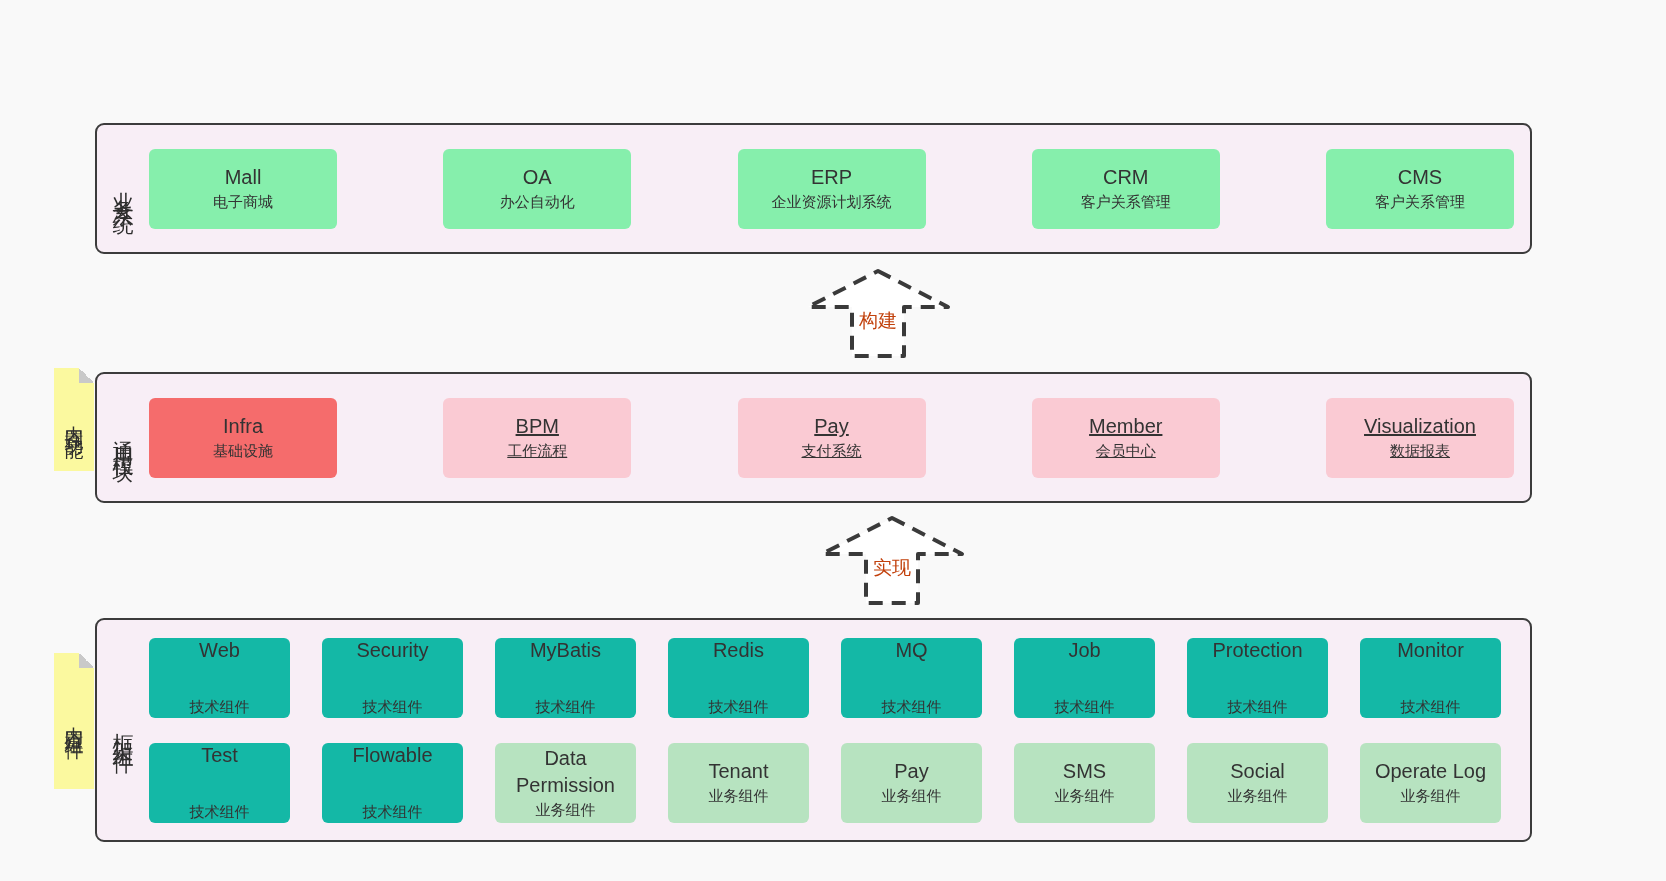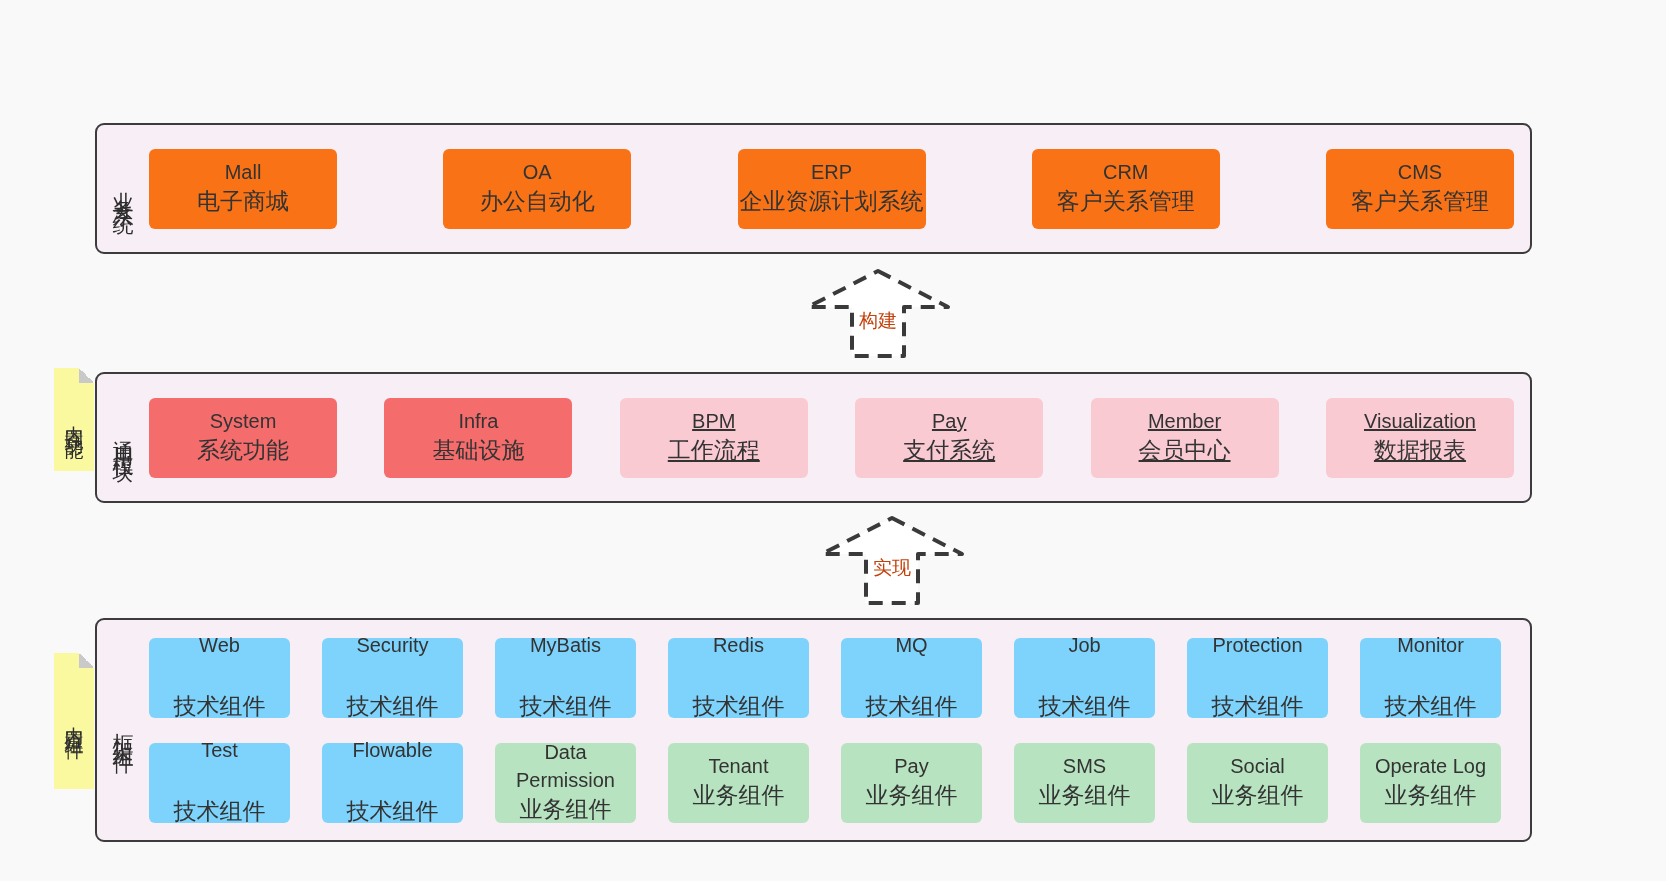--- a/index.html
+++ b/index.html
@@ -35,27 +35,27 @@
   }
   .boxes-row{display:flex;justify-content:space-between;}
 
   
   .box{
     height:80px;border-radius:6px;
     display:flex;flex-direction:column;align-items:center;justify-content:center;
     text-align:center;line-height:1.38;
   }
   .box .t{font-size:20px;}
-  .box .s{font-size:23px;}
+  .box .s{font-size:15px;}
   .wide{width:188px;}
   .narrow{width:141px;}
-  .blue{background:#f97316;}
+  .blue{background:#86efac;}
   .red{background:#f56c6c;}
   .pink{background:#facad3;text-decoration:underline;}
-  .green{background:#7dd3fc;gap:32px;}
+  .green{background:#14b8a6;gap:32px;}
   .lightgreen{background:#b7e3c0;}
 
   
   .note{
     position:absolute;left:54px;width:40px;background:#fbf99f;
     display:flex;align-items:center;justify-content:center;
     writing-mode:vertical-rl;text-orientation:upright;
     font-size:19px;letter-spacing:5px;color:#2d2d2d;
   }
   #note-modules{top:368px;height:103px;}
@@ -113,24 +113,20 @@
 
 <div class="note" id="note-modules">
   <span>内置功能</span>
   <span class="fold"></span>
 </div>
 
 <div class="section" id="section-modules">
   <div class="section-label">通用模块</div>
   <div class="boxes-area">
     <div class="box wide red">
-      <div class="t">System</div>
-      <div class="s">系统功能</div>
-    </div>
-    <div class="box wide red">
       <div class="t">Infra</div>
       <div class="s">基础设施</div>
     </div>
     <div class="box wide pink">
       <div class="t">BPM</div>
       <div class="s">工作流程</div>
     </div>
     <div class="box wide pink">
       <div class="t">Pay</div>
       <div class="s">支付系统</div>

